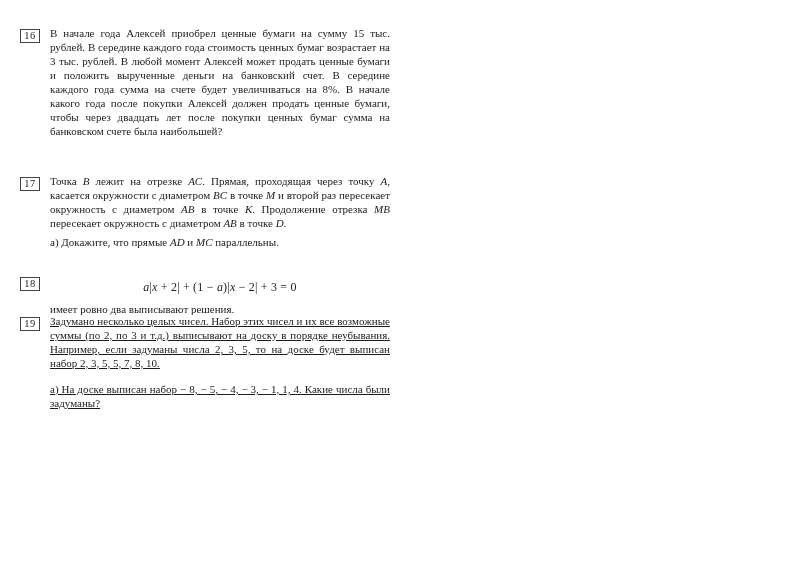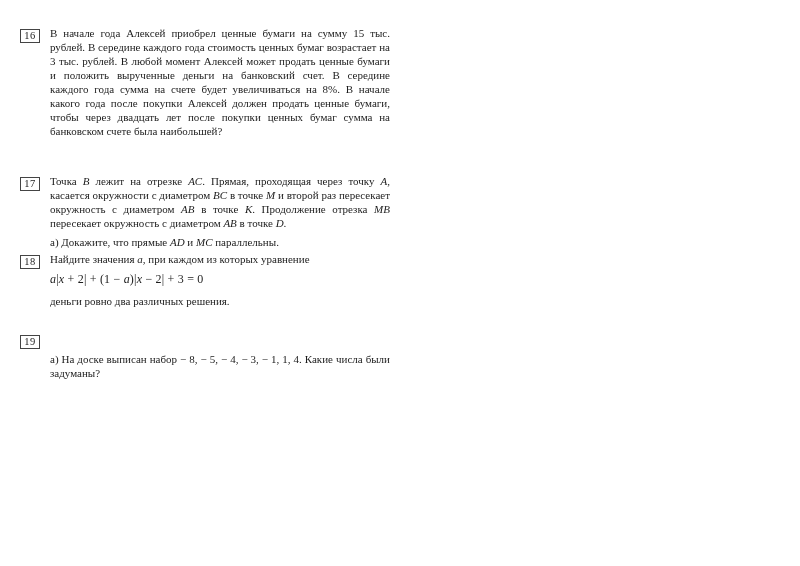--- a/index.html
+++ b/index.html
@@ -34,32 +34,32 @@
     border: 1px solid var(--box, #444444);
     text-align: center;
   }
   .num-box span {
     display: block;
     font-size: 10.5px;
     line-height: 12px;
     letter-spacing: 0.5px;
   }
   p.formula {
-    text-align: left;
+    text-align: center;
     font-size: 12px;
     line-height: 15px;
     margin-top: 6px !important;
     margin-bottom: 7px !important;
     letter-spacing: 0.2px;
   }
   #p16 { top: 26px; }
   #p17 { top: 174px; }
-  #p18 { top: 252px; }
-  #p19 { top: 332px; }
-  #p19 p.item { margin-top: 20px; }
+  #p18 { top: 274px; }
+  #p19 { top: 314px; text-decoration: underline; }
+  #p19 p.item { margin-top: 12px; }
   i { font-style: italic; }
 </style>
 </head>
 <body>
 
 <div class="page">
 
   <section class="problem" id="p16">
     <div class="num-box">
       <span>16</span>
@@ -72,25 +72,25 @@
       <span>17</span>
     </div>
     <p class="body">Точка <i>B</i> лежит на отрезке <i>AC</i>. Прямая, проходящая через точку <i>A</i>, касается окружности с диаметром <i>BC</i> в точке <i>M</i> и второй раз пересекает окружность с диаметром <i>AB</i> в точке <i>K</i>. Продолжение отрезка <i>MB</i> пересекает окружность с диаметром <i>AB</i> в точке <i>D</i>.</p>
     <p class="item">а) Докажите, что прямые <i>AD</i> и <i>MC</i> параллельны.</p>
   </section>
 
   <section class="problem" id="p18">
     <div class="num-box">
       <span>18</span>
     </div>
-    <p class="body">Найдите значения <i>a</i>, при каждом из которых уравнение</p>
     <p class="formula"><i>a</i>|<i>x</i> + 2| + (1 − <i>a</i>)|<i>x</i> − 2| + 3 = 0</p>
-    <p class="body">деньги ровно два различных решения.</p>
+    <p class="body">имеет ровно два выписывают решения.</p>
   </section>
 
   <section class="problem" id="p19">
     <div class="num-box">
       <span>19</span>
     </div>
+    <p class="body">Задумано несколько целых чисел. Набор этих чисел и их все возможные суммы (по 2, по 3 и т.д.) выписывают на доску в порядке неубывания. Например, если задуманы числа 2, 3, 5, то на доске будет выписан набор 2, 3, 5, 5, 7, 8, 10.</p>
     <p class="item">а) На доске выписан набор − 8, − 5, − 4, − 3, − 1, 1, 4. Какие числа были задуманы?</p>
   </section>
 
 </div>
 
 </body></html>

